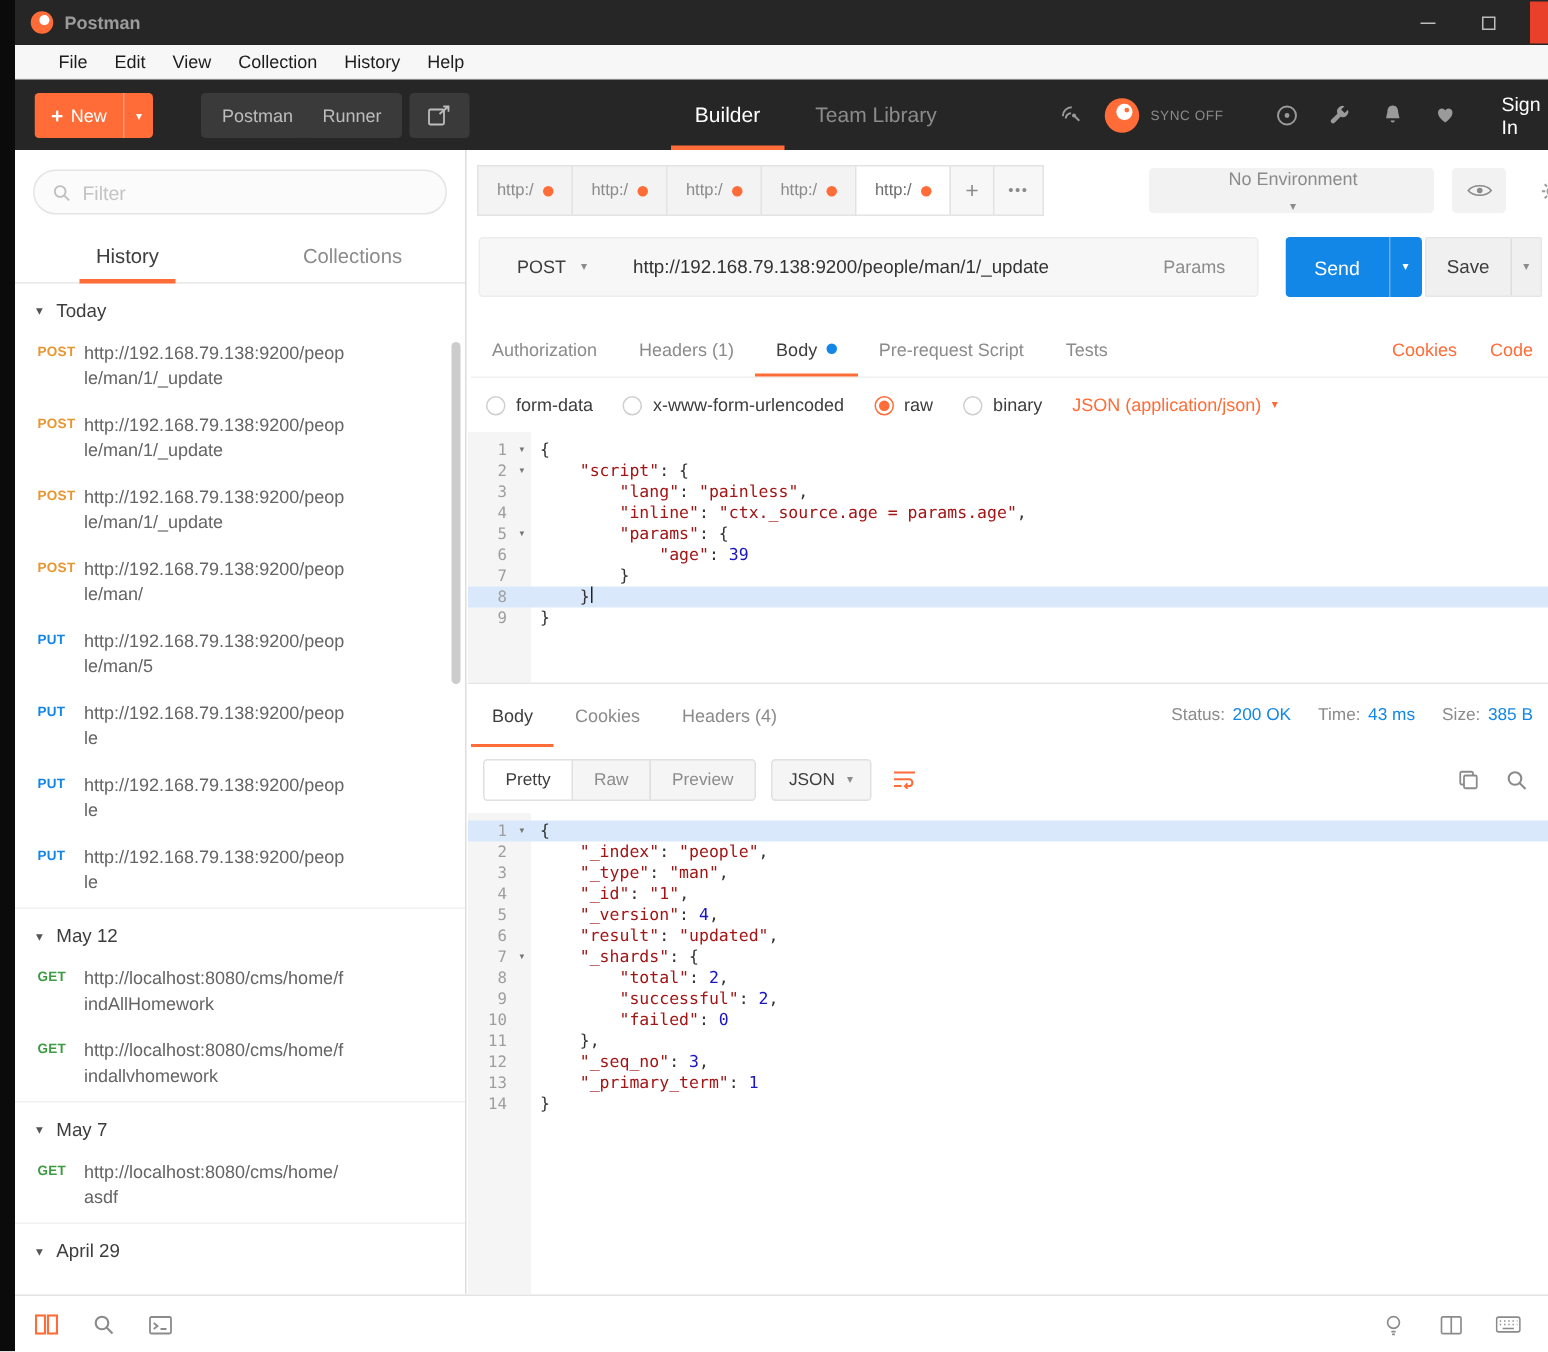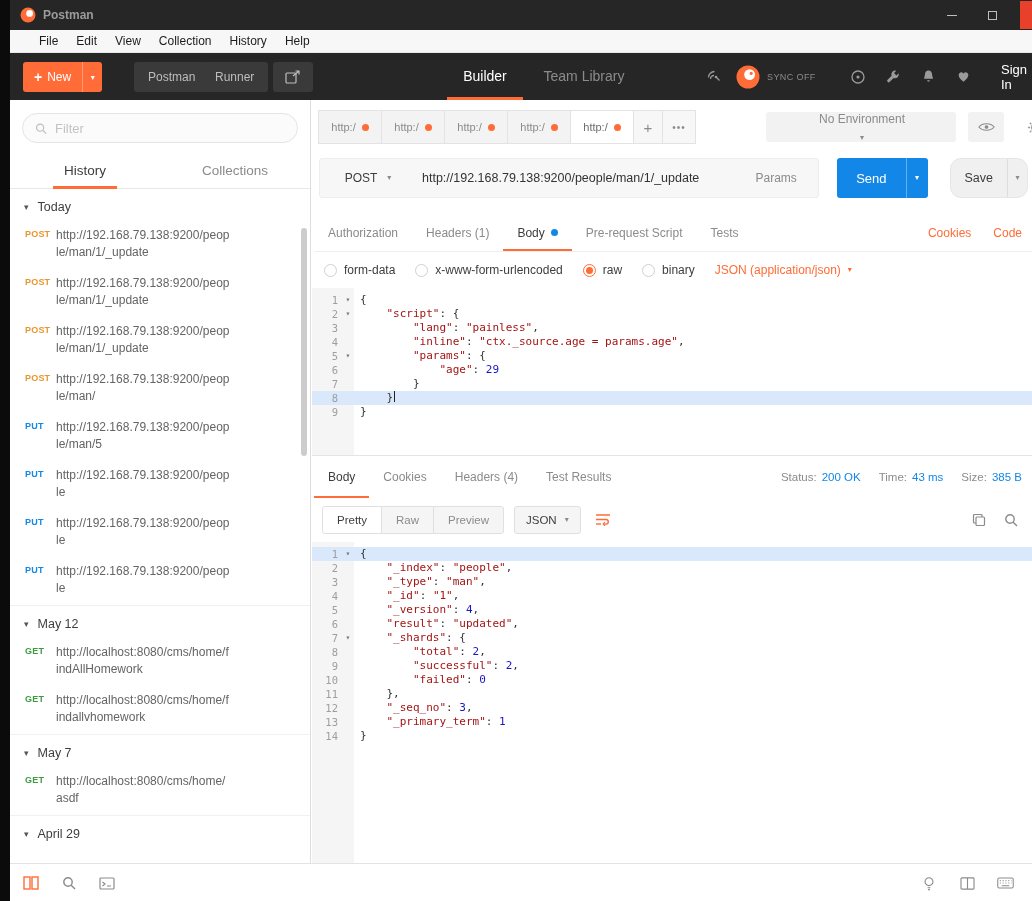--- a/index.html
+++ b/index.html
@@ -82,21 +82,21 @@
   .caret.w{color:#fff;} .caret.o{color:#ff6c37;}
 
   .req-row{position:absolute;left:7px;right:4px;top:58px;height:40px;display:flex;align-items:stretch;}
   .url-bar{flex:1;display:flex;align-items:center;background:#f7f7f7;border:1px solid #ededed;border-radius:3px;}
   .method-box{width:96px;display:flex;align-items:center;justify-content:center;gap:10px;font-size:12px;color:#3d3d3d;cursor:pointer;}
   .url-input{flex:1;background:transparent;border:none;outline:none;font-size:12.5px;color:#333;font-family:inherit;padding-left:6px;}
   .params-btn{width:84px;text-align:center;font-size:12px;color:#8b8b8b;cursor:pointer;}
   .send-btn{margin-left:18px;display:flex;border-radius:3px;overflow:hidden;cursor:pointer;}
   .send-main{background:#1287e8;color:#fff;font-size:13px;display:flex;align-items:center;padding:0 19px;}
   .send-caret{background:#1287e8;border-left:1px solid rgba(255,255,255,.35);width:22px;display:flex;align-items:center;justify-content:center;}
-  .save-btn{margin-left:22px;display:flex;border-radius:11px;overflow:hidden;background:#f0f0f0;border:1px solid #e6e6e6;cursor:pointer;}
+  .save-btn{margin-left:2px;display:flex;border-radius:1px;overflow:hidden;background:#f0f0f0;border:1px solid #e6e6e6;cursor:pointer;}
   .save-main{color:#3d3d3d;font-size:12.5px;display:flex;align-items:center;padding:0 14px;}
   .save-caret{border-left:1px solid #ddd;width:20px;display:flex;align-items:center;justify-content:center;}
 
   .sec-tabs{position:absolute;left:2px;right:0;top:114px;height:38px;display:flex;align-items:stretch;border-bottom:1px solid #f0f0f0;}
   .stab{padding:0 14px;display:flex;align-items:center;font-size:12px;color:#8b8b8b;gap:6px;cursor:pointer;}
   .stab.active{color:#3d3d3d;box-shadow:inset 0 -2px 0 #ff6c37;}
   .bdot{width:7px;height:7px;border-radius:50%;background:#1287e8;}
   .sec-links{position:absolute;right:10px;top:114px;height:38px;display:flex;align-items:center;gap:22px;font-size:12px;color:#ff6c37;z-index:2;}
   .sec-links span{cursor:pointer;}
 
@@ -466,21 +466,21 @@
             <span class="code">        <span class="t-str">"inline"</span>: <span class="t-str">"ctx._source.age = params.age"</span>,</span>
           </div>
           <div class="crow">
             <span class="ln">5</span>
             <span class="fold">▾</span>
             <span class="code">        <span class="t-str">"params"</span>: {</span>
           </div>
           <div class="crow">
             <span class="ln">6</span>
             <span class="fold"></span>
-            <span class="code">            <span class="t-str">"age"</span>: <span class="t-num">29</span></span>
+            <span class="code">            <span class="t-str">"age"</span>: <span class="t-num">39</span></span>
           </div>
           <div class="crow">
             <span class="ln">7</span>
             <span class="fold"></span>
             <span class="code">        }</span>
           </div>
           <div class="crow active">
             <span class="ln">8</span>
             <span class="fold"></span>
             <span class="code">    }<span class="caret-i"></span></span>
@@ -491,21 +491,20 @@
             <span class="code">}</span>
           </div>
         </div>
     </div>
 
     <div class="resp">
       <div class="resp-tabs">
           <div class="rtab2 active">Body</div>
           <div class="rtab2">Cookies</div>
           <div class="rtab2">Headers (4)</div>
-          <div class="rtab2">Test Results</div>
         </div>
       <div class="resp-meta">
         <span class="meta-item">
             <span class="meta-label">Status:</span>
             <span class="meta-value">200 OK</span>
           </span>
         <span class="meta-item">
             <span class="meta-label">Time:</span>
             <span class="meta-value">43 ms</span>
           </span>

